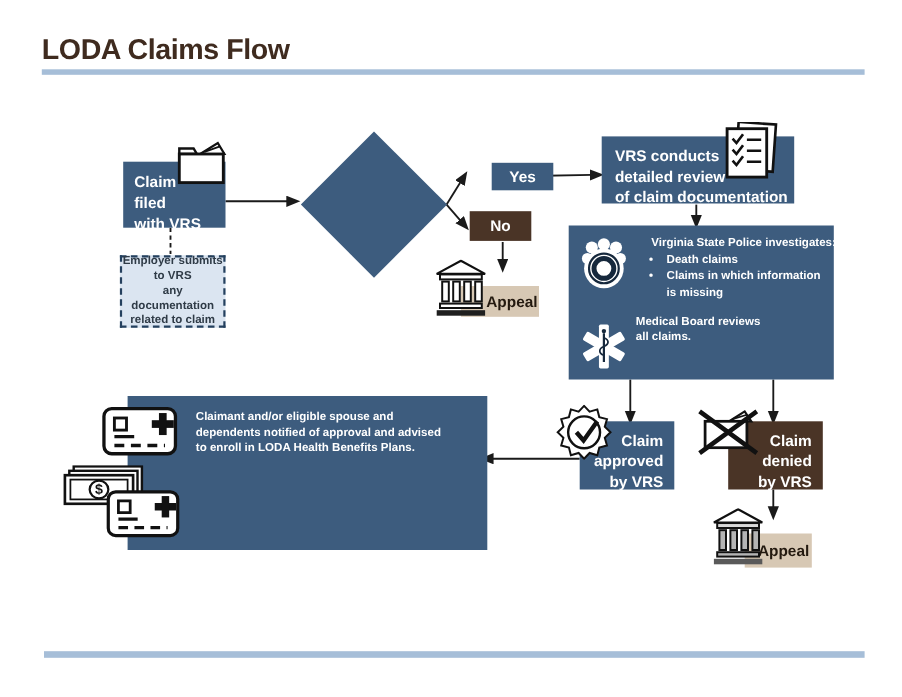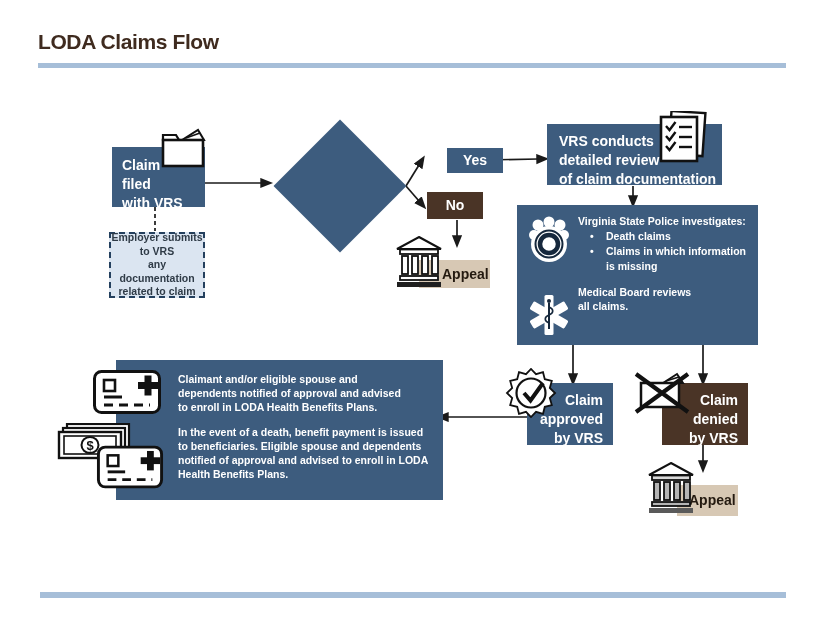--- a/index.html
+++ b/index.html
@@ -1,19 +1,19 @@
 <!DOCTYPE html>
 <html style="--blue: #3D5C7E; --brown: #4A3426; --tan: #D7C8B4; --note_bg: #DBE5F1; --note_border: #24405E; --note_text: #2F3B47; --title_color: #3F2B1F; --rule: #A6BED8; --line: #1A1A1A; --appeal_text: #241A10;"><head>
 <meta charset="utf-8">
 <style>
   html,body{margin:0;padding:0;background:#fff;}
   #canvas{position:relative;width:820px;height:634px;background:#fff;overflow:hidden;
           font-family:"Liberation Sans",sans-serif;}
   .rule{position:absolute;height:5px;background:var(--rule,#A6BED8);}
-  #page-title{position:absolute;left:38px;top:30px;font-size:21px;font-weight:bold;
+  #page-title{position:absolute;left:38px;top:30px;font-size:26px;font-weight:bold;
               color:var(--title_color,#3F2B1F);letter-spacing:-0.4px;}
   .box{position:absolute;background:var(--blue,#3D5C7E);color:#fff;font-weight:bold;
        font-size:14px;box-sizing:border-box;z-index:2;}
   .brown{background:var(--brown,#4A3426);}
   .tan{background:var(--tan,#D7C8B4);color:var(--appeal_text,#241A10);margin-top:15px;}
   .pre{white-space:pre-line;}
   .icon{position:absolute;z-index:3;}
   #connectors{position:absolute;left:0;top:0;z-index:1;}
   #diamond-shape{position:absolute;left:293px;top:139px;width:94px;height:94px;
                  background:var(--blue,#3D5C7E);transform:rotate(45deg);z-index:2;}
@@ -113,21 +113,21 @@
       <path d="M12 15 l3.5 4 l6 -8"></path>
         <line x1="25" y1="16" x2="38" y2="16"></line>
       <path d="M12 25 l3.5 4 l6 -8"></path>
         <line x1="25" y1="26" x2="38" y2="26"></line>
       <path d="M12 35 l3.5 4 l6 -8"></path>
         <line x1="25" y1="36" x2="38" y2="36"></line>
     </g>
   </svg>
 
   <div class="box" id="police-box">
-    <div style="white-space:nowrap;">Virginia State Police investigates:</div>
+    <div style="white-space:nowrap;margin-left:14px;">Virginia State Police investigates:</div>
     <div class="bullet-row">
       <span class="bullet-marker">•</span>
       <span class="pre">Death claims</span>
     </div>
     <div class="bullet-row">
       <span class="bullet-marker">•</span>
       <span class="pre">Claims in which information
 is missing</span>
     </div>
     <div id="medical-text" class="pre">Medical Board reviews
@@ -184,24 +184,20 @@
     <rect x="26" y="20" width="6" height="18" fill="#b5b5b5" stroke="#111" stroke-width="1.8"></rect>
     <rect x="36" y="20" width="6" height="18" fill="#b5b5b5" stroke="#111" stroke-width="1.8"></rect>
     <rect x="4" y="40" width="38" height="4" fill="#b5b5b5" stroke="#111" stroke-width="1.8"></rect>
     <rect x="1" y="46" width="44" height="5" fill="#5a5a5a"></rect>
   </svg>
 
   <div class="box" id="notify-box">
     <div class="pre">Claimant and/or eligible spouse and
 dependents notified of approval and advised
 to enroll in LODA Health Benefits Plans.</div>
-    <div class="pre" id="notify-para2">In the event of a death, benefit payment is issued
-to beneficiaries. Eligible spouse and dependents
-notified of approval and advised to enroll in LODA
-Health Benefits Plans.</div>
   </div>
   <svg class="icon" style="left:92px;top:369px;" width="70" height="46" viewBox="0 0 70 46">
     <rect x="2.5" y="2.5" width="65" height="41" rx="7" fill="#fff" stroke="#111" stroke-width="3"></rect>
     <rect x="12" y="11" width="11" height="11" fill="none" stroke="#111" stroke-width="2.6"></rect>
     <rect x="46" y="13" width="20" height="7" fill="#111"></rect>
     <rect x="52.5" y="6.5" width="7" height="20" fill="#111"></rect>
     <line x1="12" y1="28" x2="30" y2="28" stroke="#111" stroke-width="3"></line>
     <line x1="12" y1="36" x2="58" y2="36" stroke="#111" stroke-width="3" stroke-dasharray="9 6"></line>
   </svg>
   <svg class="icon" style="left:57px;top:423px;" width="78" height="42" viewBox="0 0 78 42">

